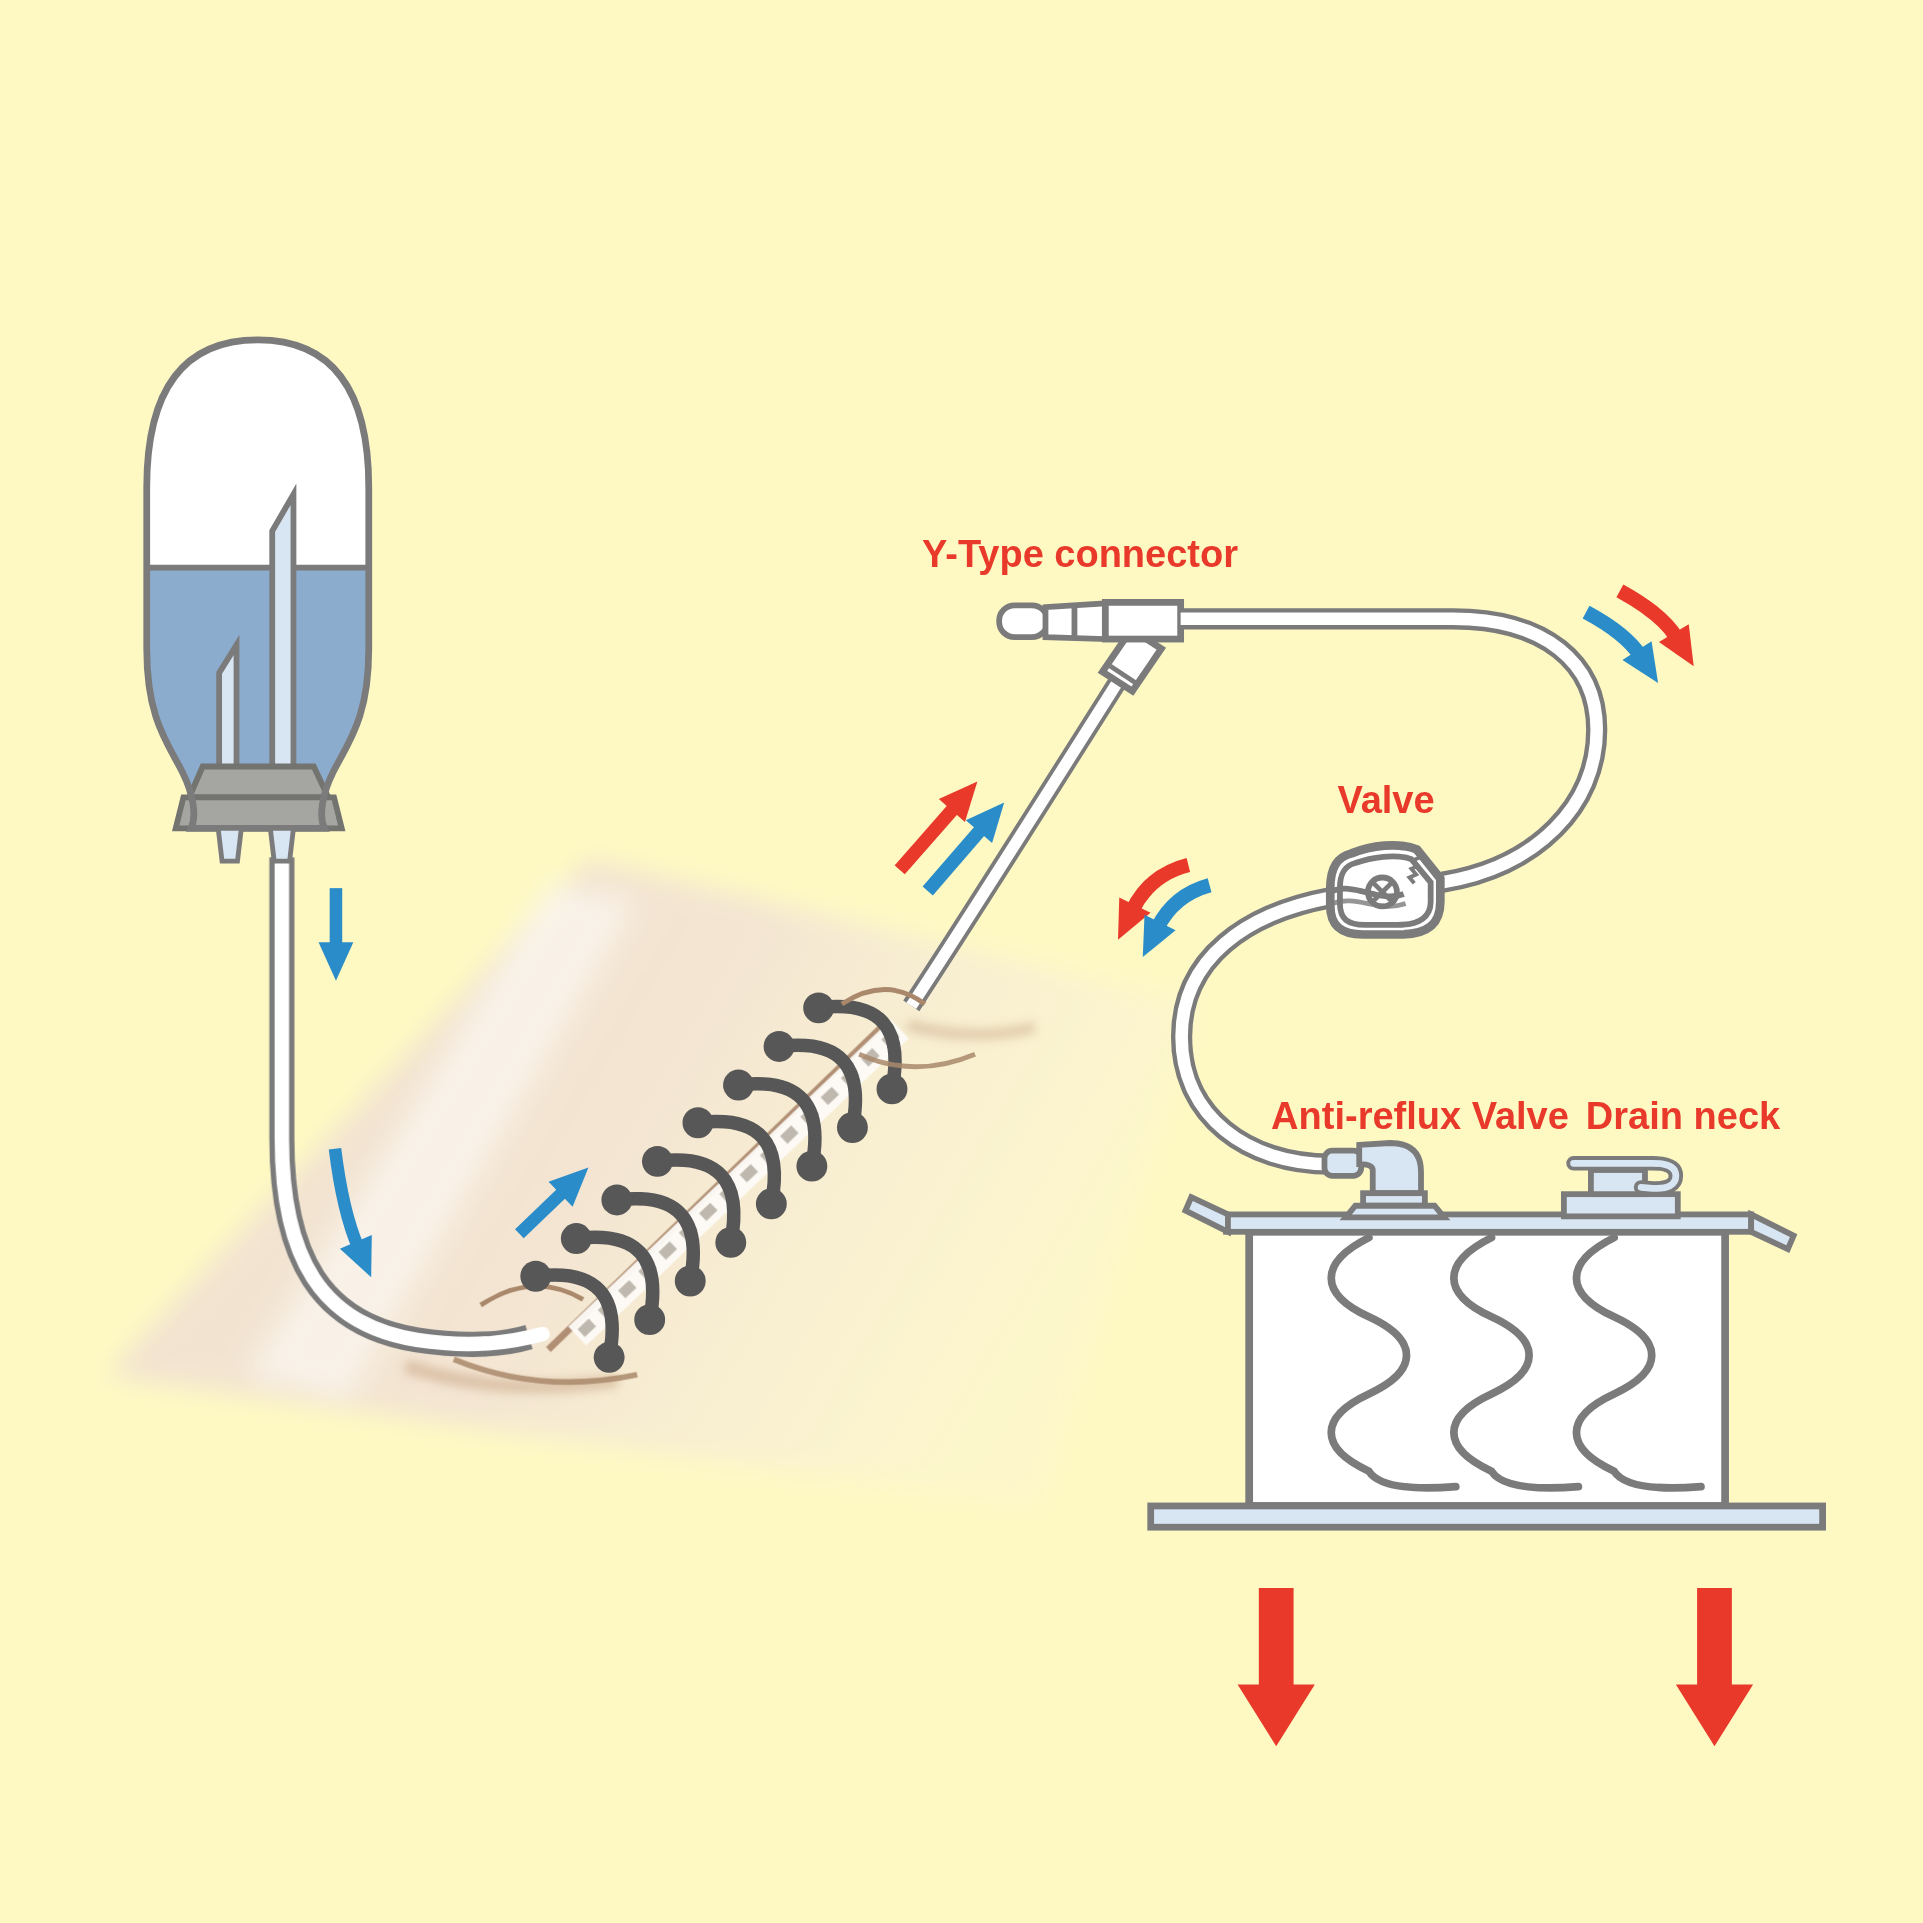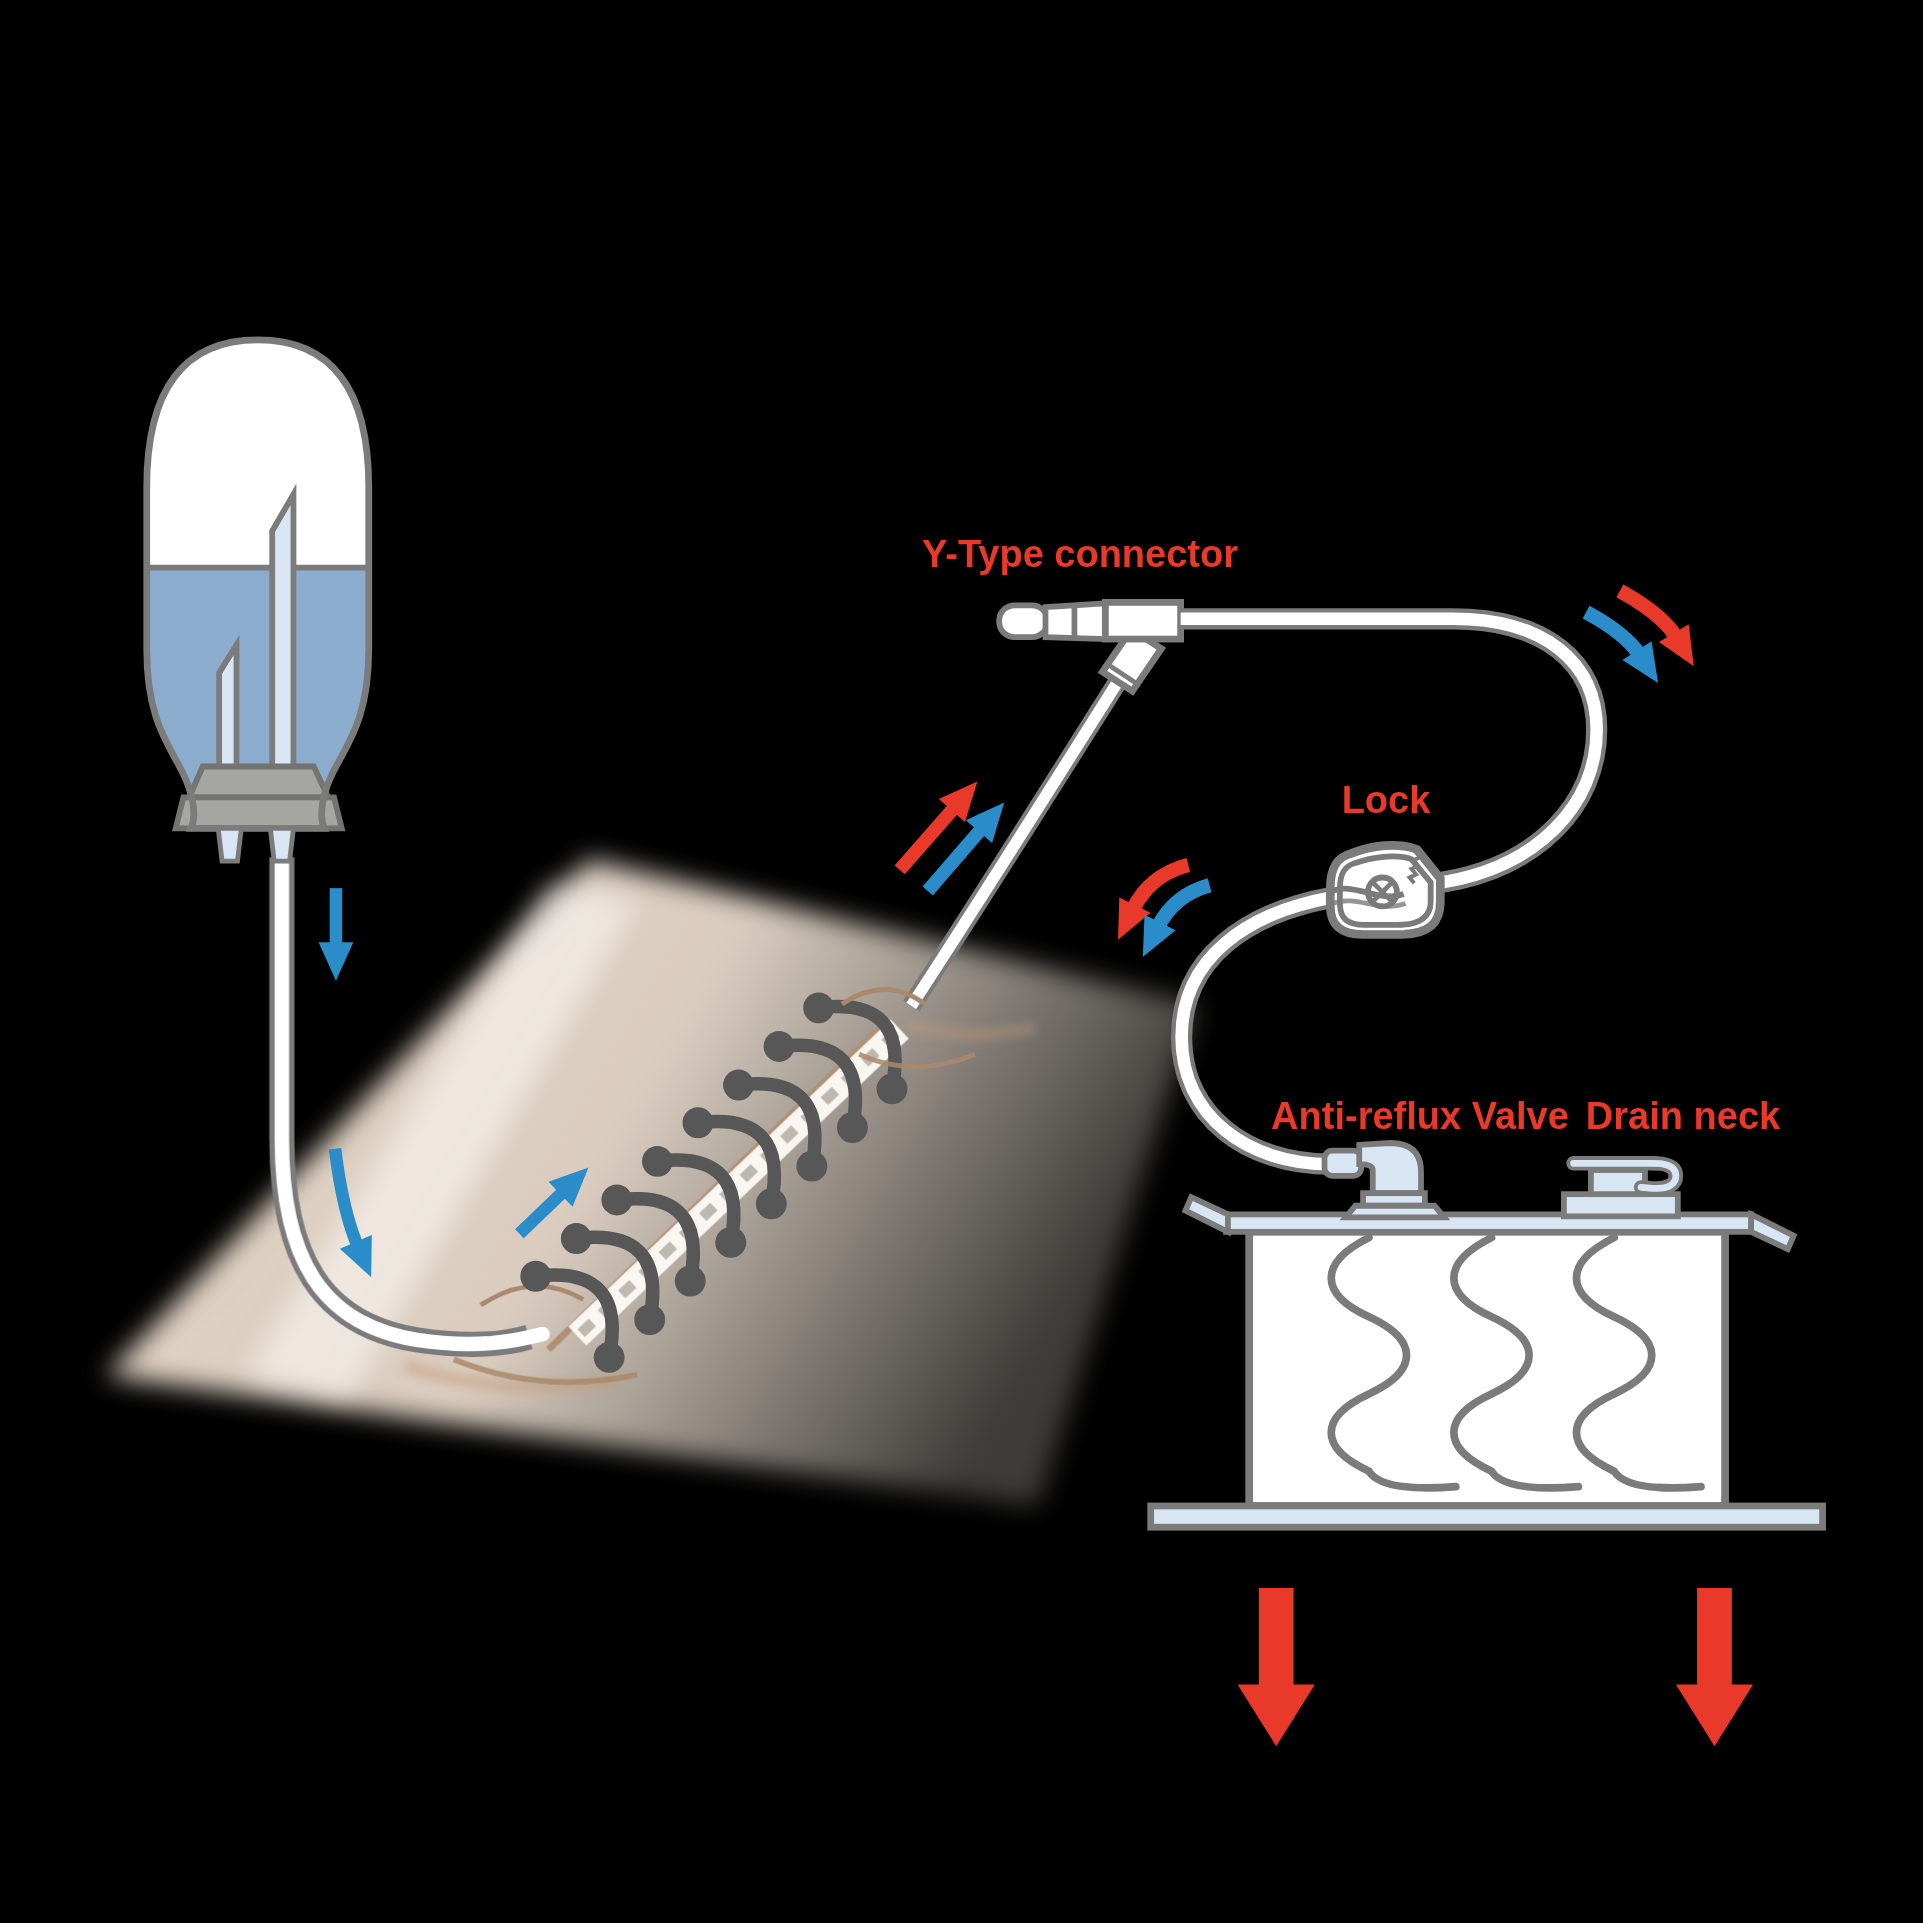--- a/index.html
+++ b/index.html
@@ -1,16 +1,16 @@
 <!DOCTYPE html>
 <html><head>
 <meta charset="utf-8">
 <style>
   html,body{margin:0;padding:0;background:#fff;}
-  .canvas{position:relative;width:1923px;height:1923px;background:#000000;overflow:hidden;
+  .canvas{position:relative;width:1923px;height:1923px;background:#fef9c3;overflow:hidden;
           font-family:"Liberation Sans",sans-serif;}
   .art{position:absolute;left:0;top:0;}
   .lbl{position:absolute;transform:translate(-50%,-50%);color:#E8392B;
        font-weight:700;font-size:38px;white-space:nowrap;letter-spacing:0px;}
   .lbl-y{left:1080px;top:554px;}
   .lbl-lock{left:1386px;top:800px;}
   .lbl-valve{left:1420px;top:1116px;}
   .lbl-drain{left:1683px;top:1116px;}
 </style>
 </head>
@@ -199,18 +199,18 @@
     <path d="M1678,612 Q1722,636 1737,661" stroke="#E8392B" stroke-width="15" fill="none" marker-end="url(#headR)"></path>
     <path d="M1643,634 Q1684,656 1699,679" stroke="#2A8CC8" stroke-width="15" fill="none" marker-end="url(#headB)"></path>
     <path d="M1231,896 Q1191,906 1173,943" stroke="#E8392B" stroke-width="15" fill="none" marker-end="url(#headR)"></path>
     <path d="M1253,917 Q1216,927 1199,961" stroke="#2A8CC8" stroke-width="15" fill="none" marker-end="url(#headB)"></path>
     <polygon points="1304,1645 1340,1645 1340,1745 1362,1745 1322,1809 1282,1745 1304,1745" fill="#E8392B"></polygon>
     <polygon points="1758,1645 1794,1645 1794,1745 1816,1745 1776,1809 1736,1745 1758,1745" fill="#E8392B"></polygon>
   </g>
 </svg>
 
 <div class="lbl lbl-y">Y-Type connector</div>
-<div class="lbl lbl-lock">Lock</div>
+<div class="lbl lbl-lock">Valve</div>
 <div class="lbl lbl-valve">Anti-reflux Valve</div>
 <div class="lbl lbl-drain">Drain neck</div>
 
 </div>
 
 
 </body></html>

